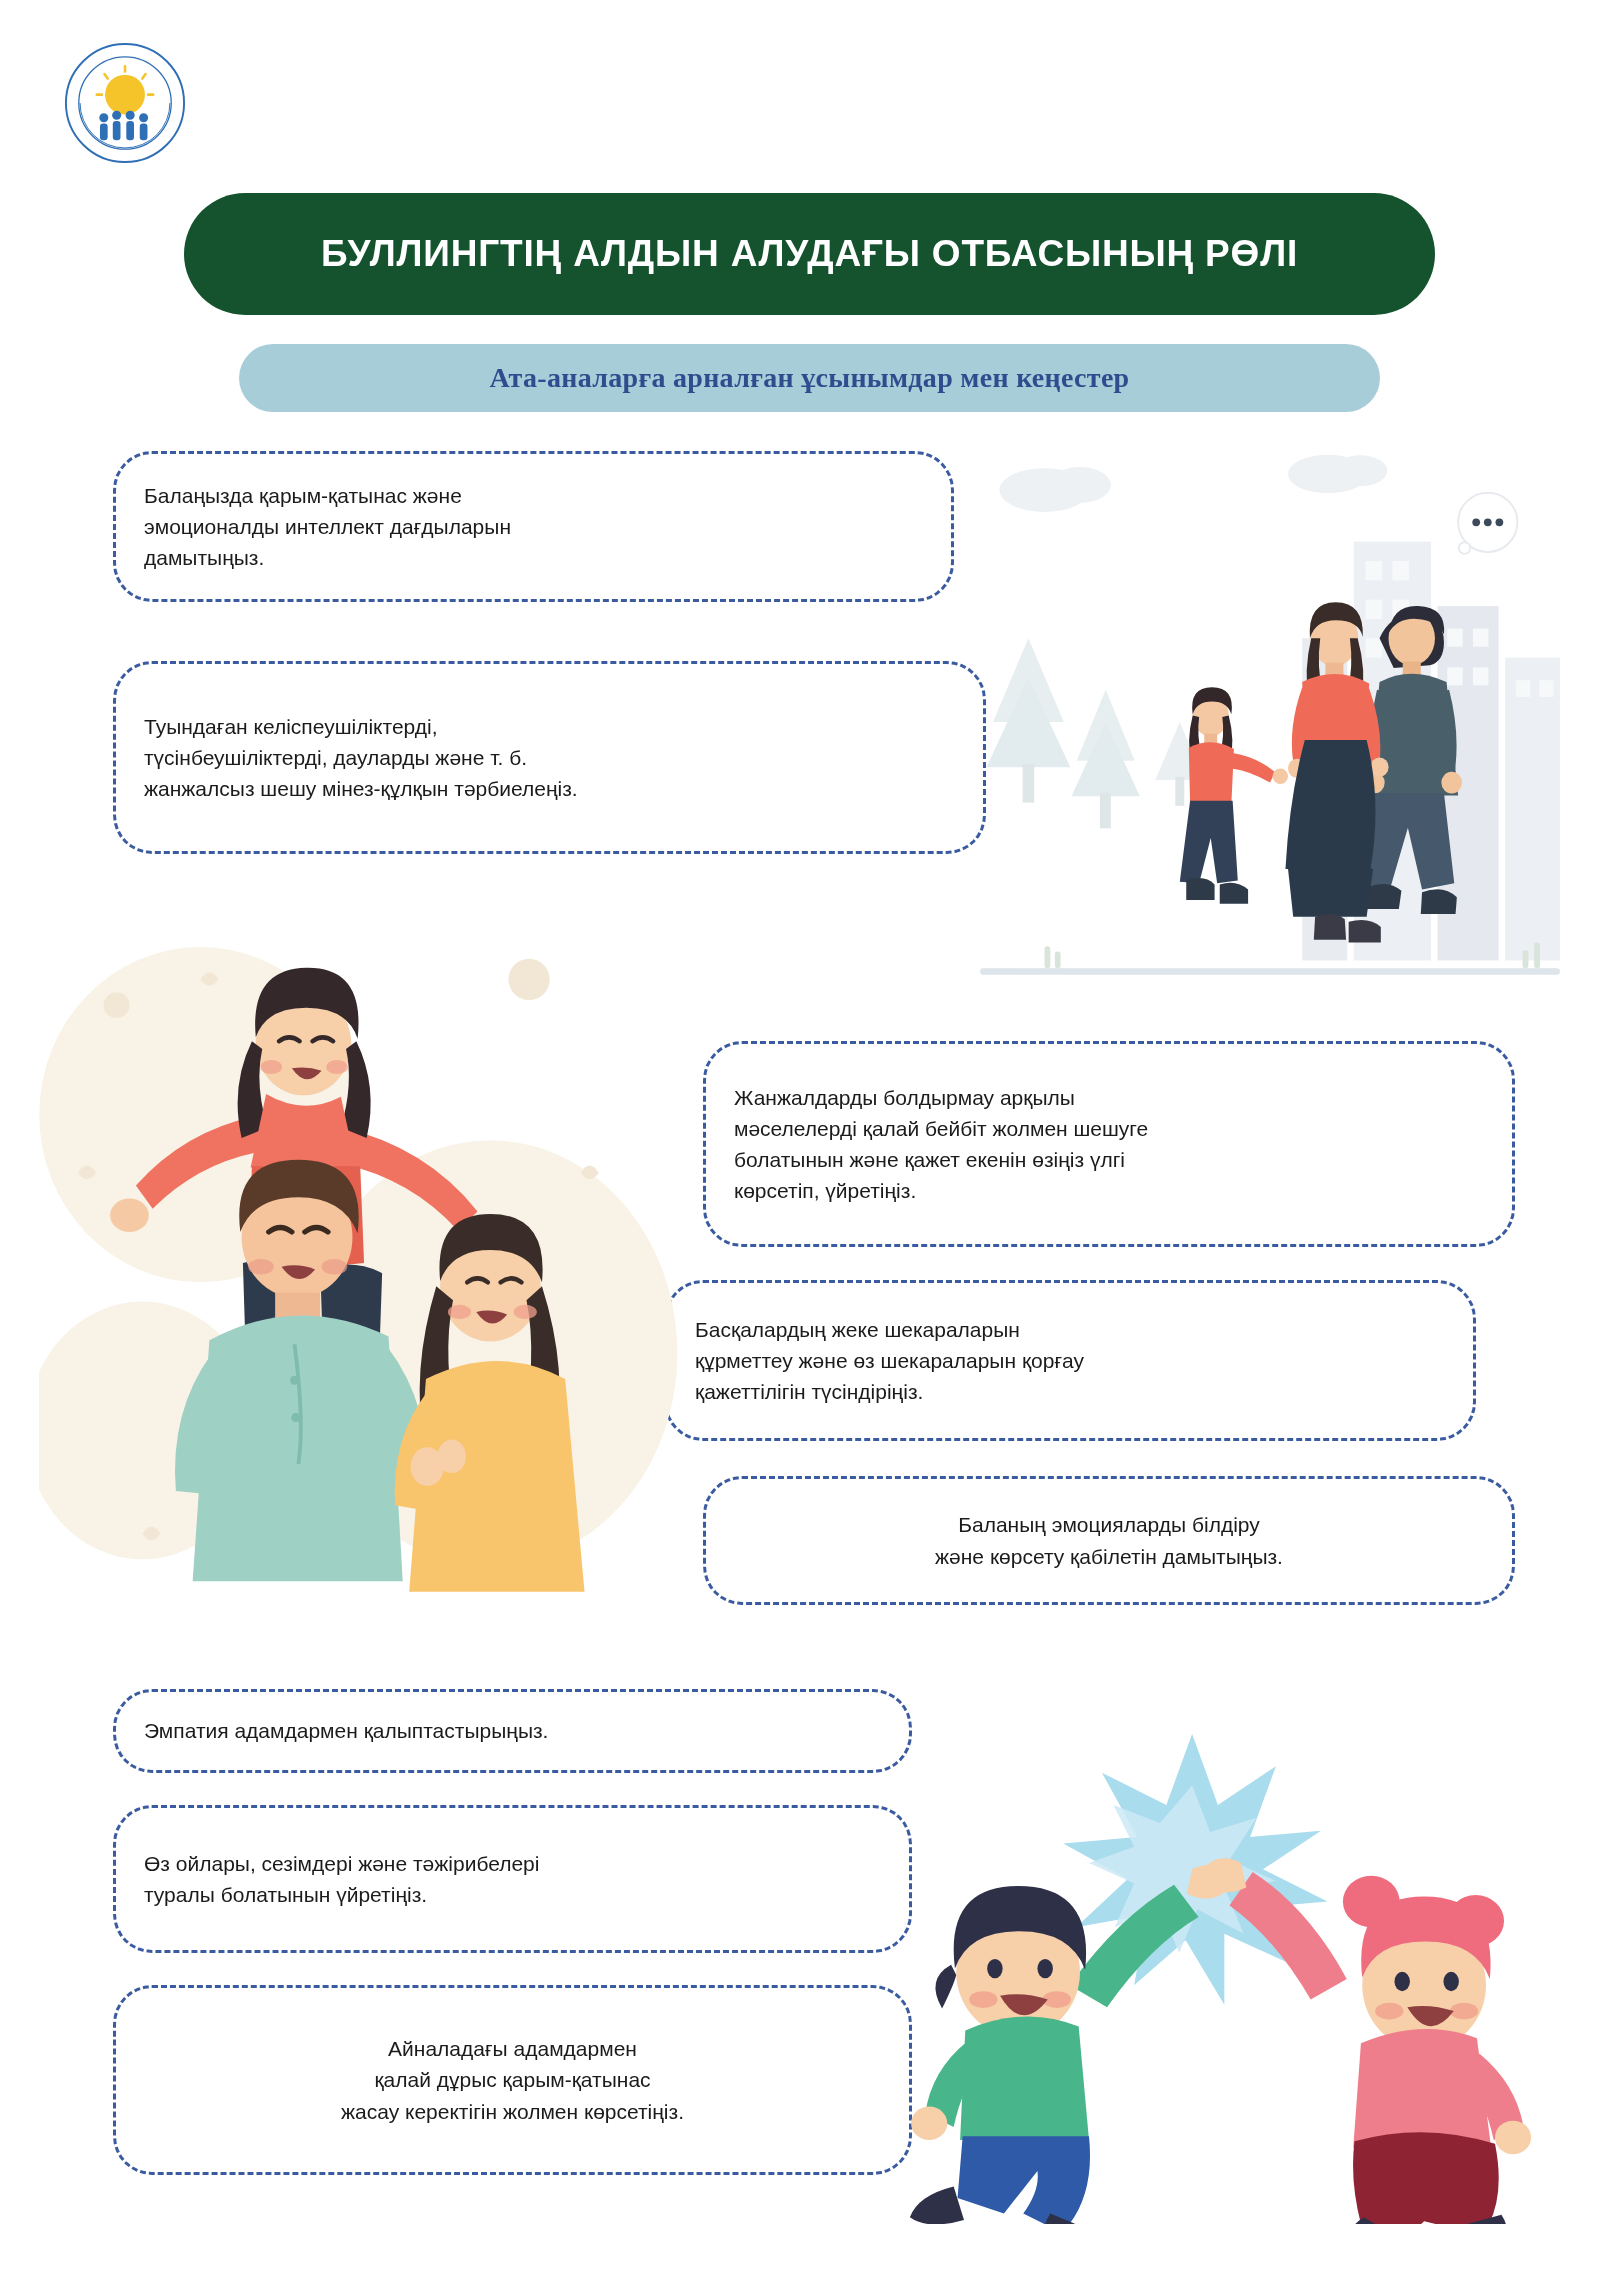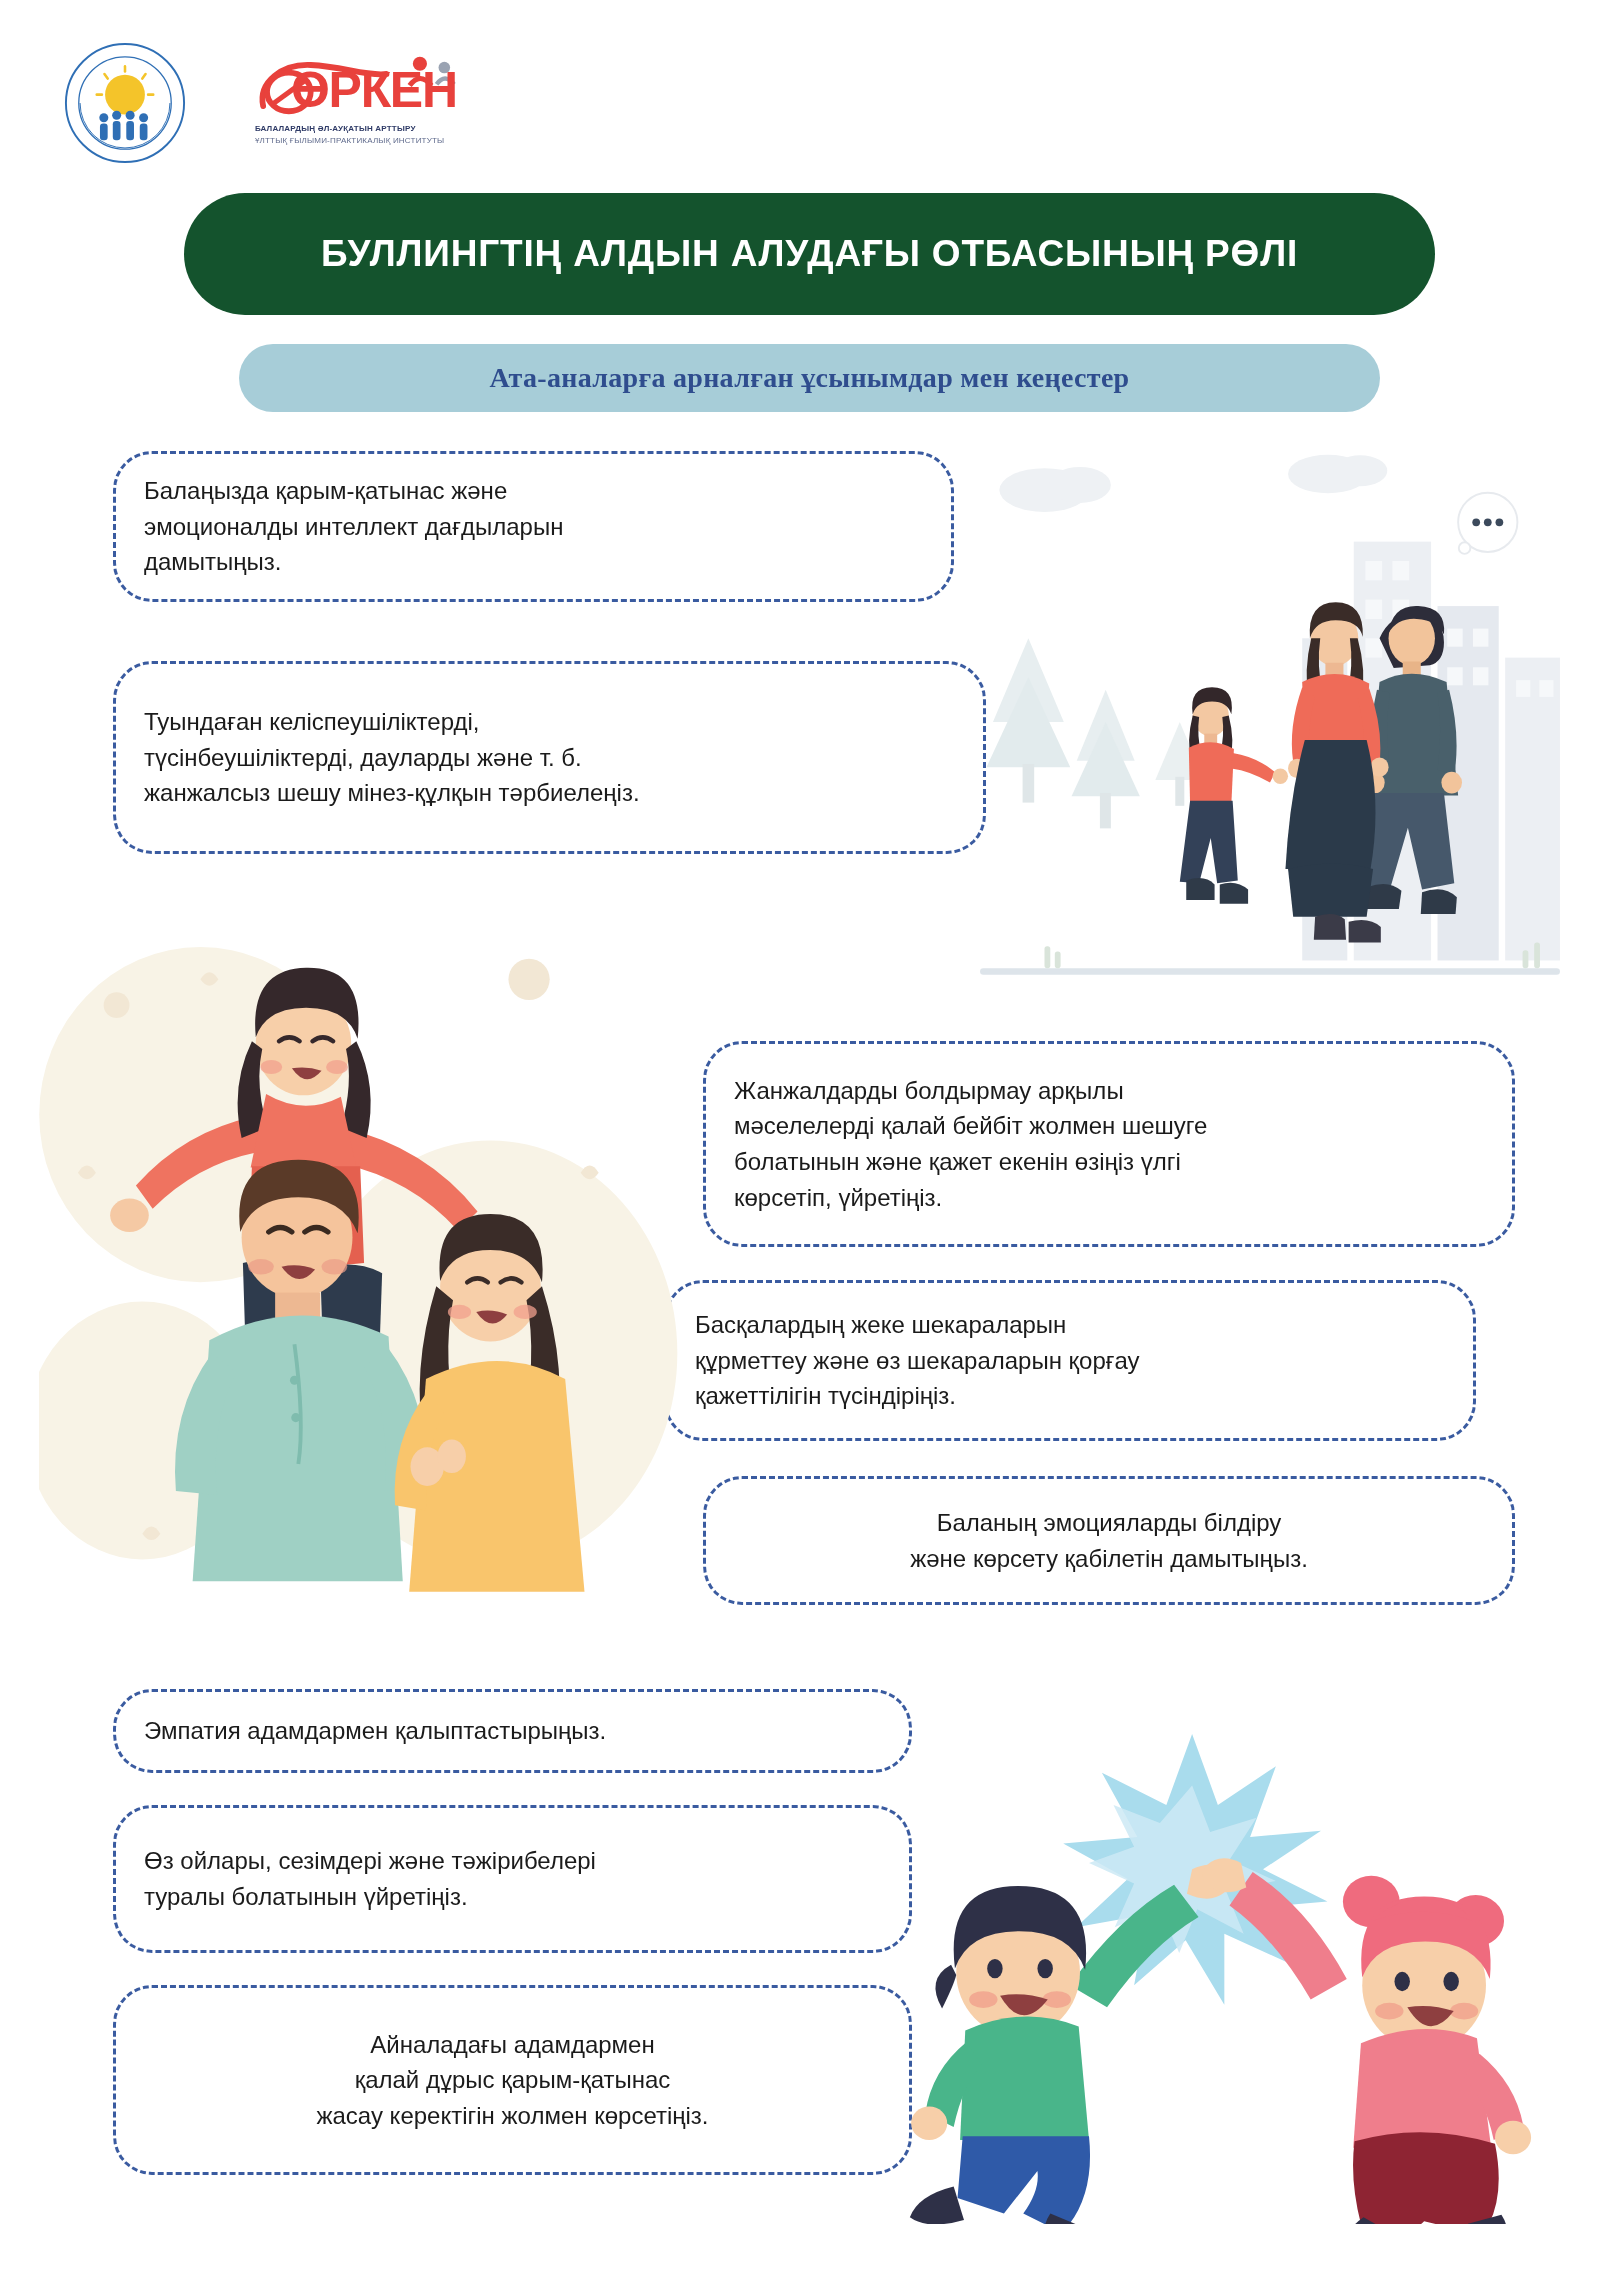--- a/index.html
+++ b/index.html
@@ -106,21 +106,21 @@
     position: absolute;
     box-sizing: border-box;
     border: 3.2px dashed #3a5ba0;
     border-radius: 39px;
     background: #ffffff;
     display: flex;
     align-items: center;
     padding: 11.6px 28px;
   }
   .bubble .txt {
-    font-size: 24px;
+    font-size: 21px;
     line-height: 1.48;
     color: #1b1b1b;
     white-space: pre-line;
   }
   .bubble.center .txt { text-align: center; width: 100%; }
 
   
   #tip-1 { left: 113px; top: 451px;  width: 841px; height: 151px; }
   #tip-2 { left: 113px; top: 661px; width: 873px; height: 193px; }
   #tip-3 { left: 703px; top: 1041px; width: 812px; height: 206px; }
@@ -182,34 +182,20 @@
       <circle cx="82" cy="114" r="7"></circle>
         <rect x="76" y="123" width="12" height="30" rx="5"></rect>
       <circle cx="103" cy="114" r="7"></circle>
         <rect x="97" y="123" width="12" height="30" rx="5"></rect>
       <circle cx="124" cy="118" r="7"></circle>
         <rect x="118" y="127" width="12" height="26" rx="5"></rect>
     </g>
     <path d="M25 95 a70 70 0 0 0 140 0" fill="none" stroke="#2f6fb5" stroke-width="1.5"></path>
   </svg>
 
-  <div id="orken-logo">
-    <svg width="271" height="106" viewBox="0 0 420 165">
-      <path d="M18 78 C10 40 48 12 92 14 C142 16 178 32 210 28" fill="none" stroke="#e8413c" stroke-width="9" stroke-linecap="round"></path>
-      <ellipse cx="58" cy="56" rx="34" ry="30" fill="none" stroke="#e8413c" stroke-width="9"></ellipse>
-      <line x1="34" y1="74" x2="86" y2="36" stroke="#e8413c" stroke-width="8"></line>
-      <circle cx="262" cy="12" r="11" fill="#e8413c"></circle>
-      <path d="M246 46 q16 -22 34 0" fill="none" stroke="#e8413c" stroke-width="8"></path>
-      <circle cx="300" cy="18" r="9" fill="#9aa3b2"></circle>
-      <path d="M288 44 q13 -18 27 0" fill="none" stroke="#9aa3b2" stroke-width="7"></path>
-    </svg>
-    <div class="orken-word">ӨРКЕН</div>
-    <div class="orken-sub1">БАЛАЛАРДЫҢ ӘЛ-АУҚАТЫН АРТТЫРУ</div>
-    <div class="orken-sub2">ҰЛТТЫҚ ҒЫЛЫМИ-ПРАКТИКАЛЫҚ ИНСТИТУТЫ</div>
-  </div>
 </div>
 
 <div id="title-banner">
   <div class="t">БУЛЛИНГТІҢ  АЛДЫН АЛУДАҒЫ ОТБАСЫНЫҢ РӨЛІ</div>
 </div>
 
 <div id="subtitle-banner">
   <div class="t">Ата-аналарға арналған ұсынымдар мен кеңестер</div>
 </div>
 

